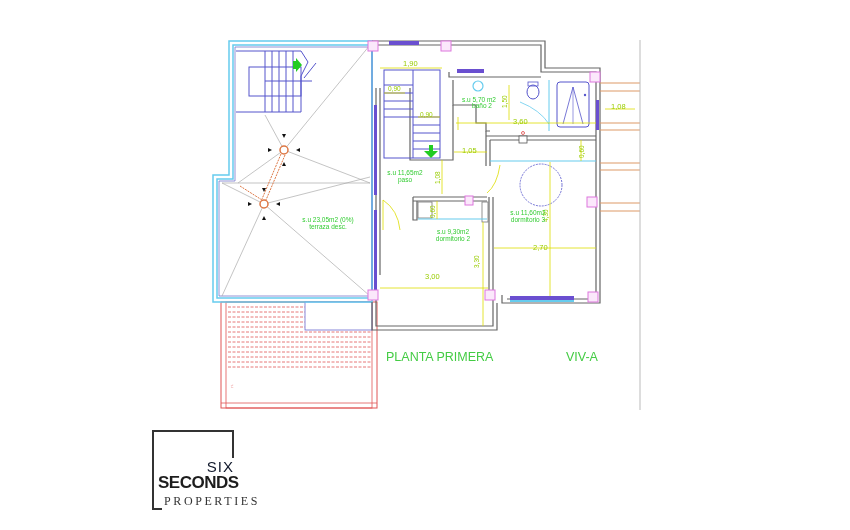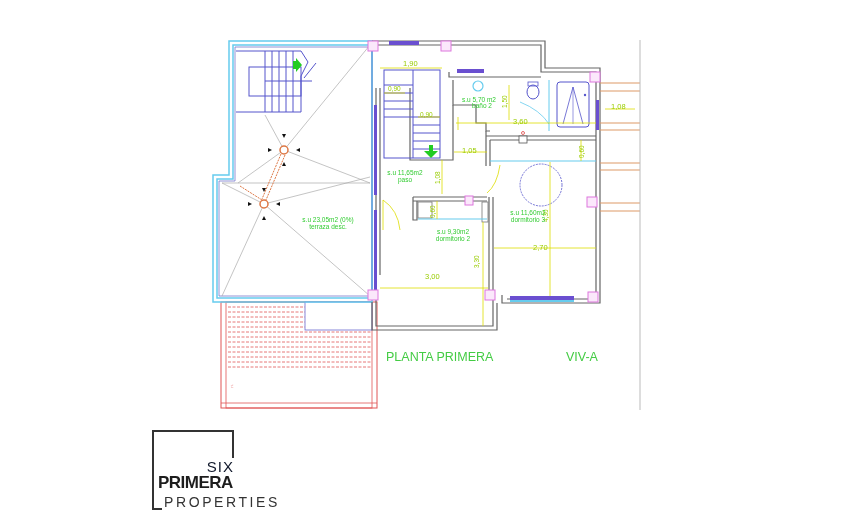--- a/index.html
+++ b/index.html
@@ -6,21 +6,21 @@
   body{width:850px;height:530px;position:relative;overflow:hidden;font-family:"Liberation Sans",sans-serif;}
   #plan{position:absolute;left:0;top:0;width:850px;height:530px;}
   .lbl{font-family:"Liberation Sans",sans-serif;fill:#33cc33;}
   .dim{font-family:"Liberation Sans",sans-serif;fill:#99cc00;}
   .title{font-family:"Liberation Sans",sans-serif;fill:#44cc44;font-size:12.5px;}
   .logo{position:absolute;left:150px;top:430px;width:100px;height:80px;}
   .logo-box{position:absolute;left:2px;top:0;width:80px;height:78px;border:2px solid #333;border-right:none;border-bottom:none;}
   .logo-box-r{position:absolute;left:82px;top:0;width:2px;height:28px;background:#333;}
   .logo-six{position:absolute;right:16px;top:28px;font-size:15px;color:#0f172a;letter-spacing:1px;font-family:"Liberation Sans",sans-serif;}
   .logo-seconds{position:absolute;left:8px;top:43px;font-size:17px;font-weight:bold;color:#1d1d1d;letter-spacing:-0.5px;font-family:"Liberation Sans",sans-serif;}
-  .logo-props{position:absolute;left:14px;top:64px;font-size:14px;color:#333;letter-spacing:2.6px;font-family:Liberation Sans, sans-serif;}
+  .logo-props{position:absolute;left:14px;top:64px;font-size:12px;color:#333;letter-spacing:2.6px;font-family:Liberation Serif, serif;}
   .logo-bot{position:absolute;left:2px;top:78px;width:10px;height:2px;background:#333;}
 </style>
 </head>
 <body>
 
 <svg id="plan" viewBox="0 0 850 530" xmlns="http://www.w3.org/2000/svg">
 
   <g>
     <rect x="221" y="302" width="156" height="106" fill="none" stroke="#e05555" stroke-width="1"></rect>
     <rect x="226" y="302" width="146" height="106" fill="none" stroke="#e05555" stroke-width="0.8"></rect>
@@ -251,15 +251,15 @@
 
   <text class="title" x="386" y="361">PLANTA PRIMERA</text>
   <text class="title" x="566" y="361">VIV-A</text>
 </svg>
 
 <div class="logo">
   <div class="logo-box"></div>
   <div class="logo-box-r"></div>
   <div class="logo-bot"></div>
   <div class="logo-six">SIX</div>
-  <div class="logo-seconds">PRIMERA</div>
+  <div class="logo-seconds">SECONDS</div>
   <div class="logo-props">PROPERTIES</div>
 </div>
 
 </body></html>

